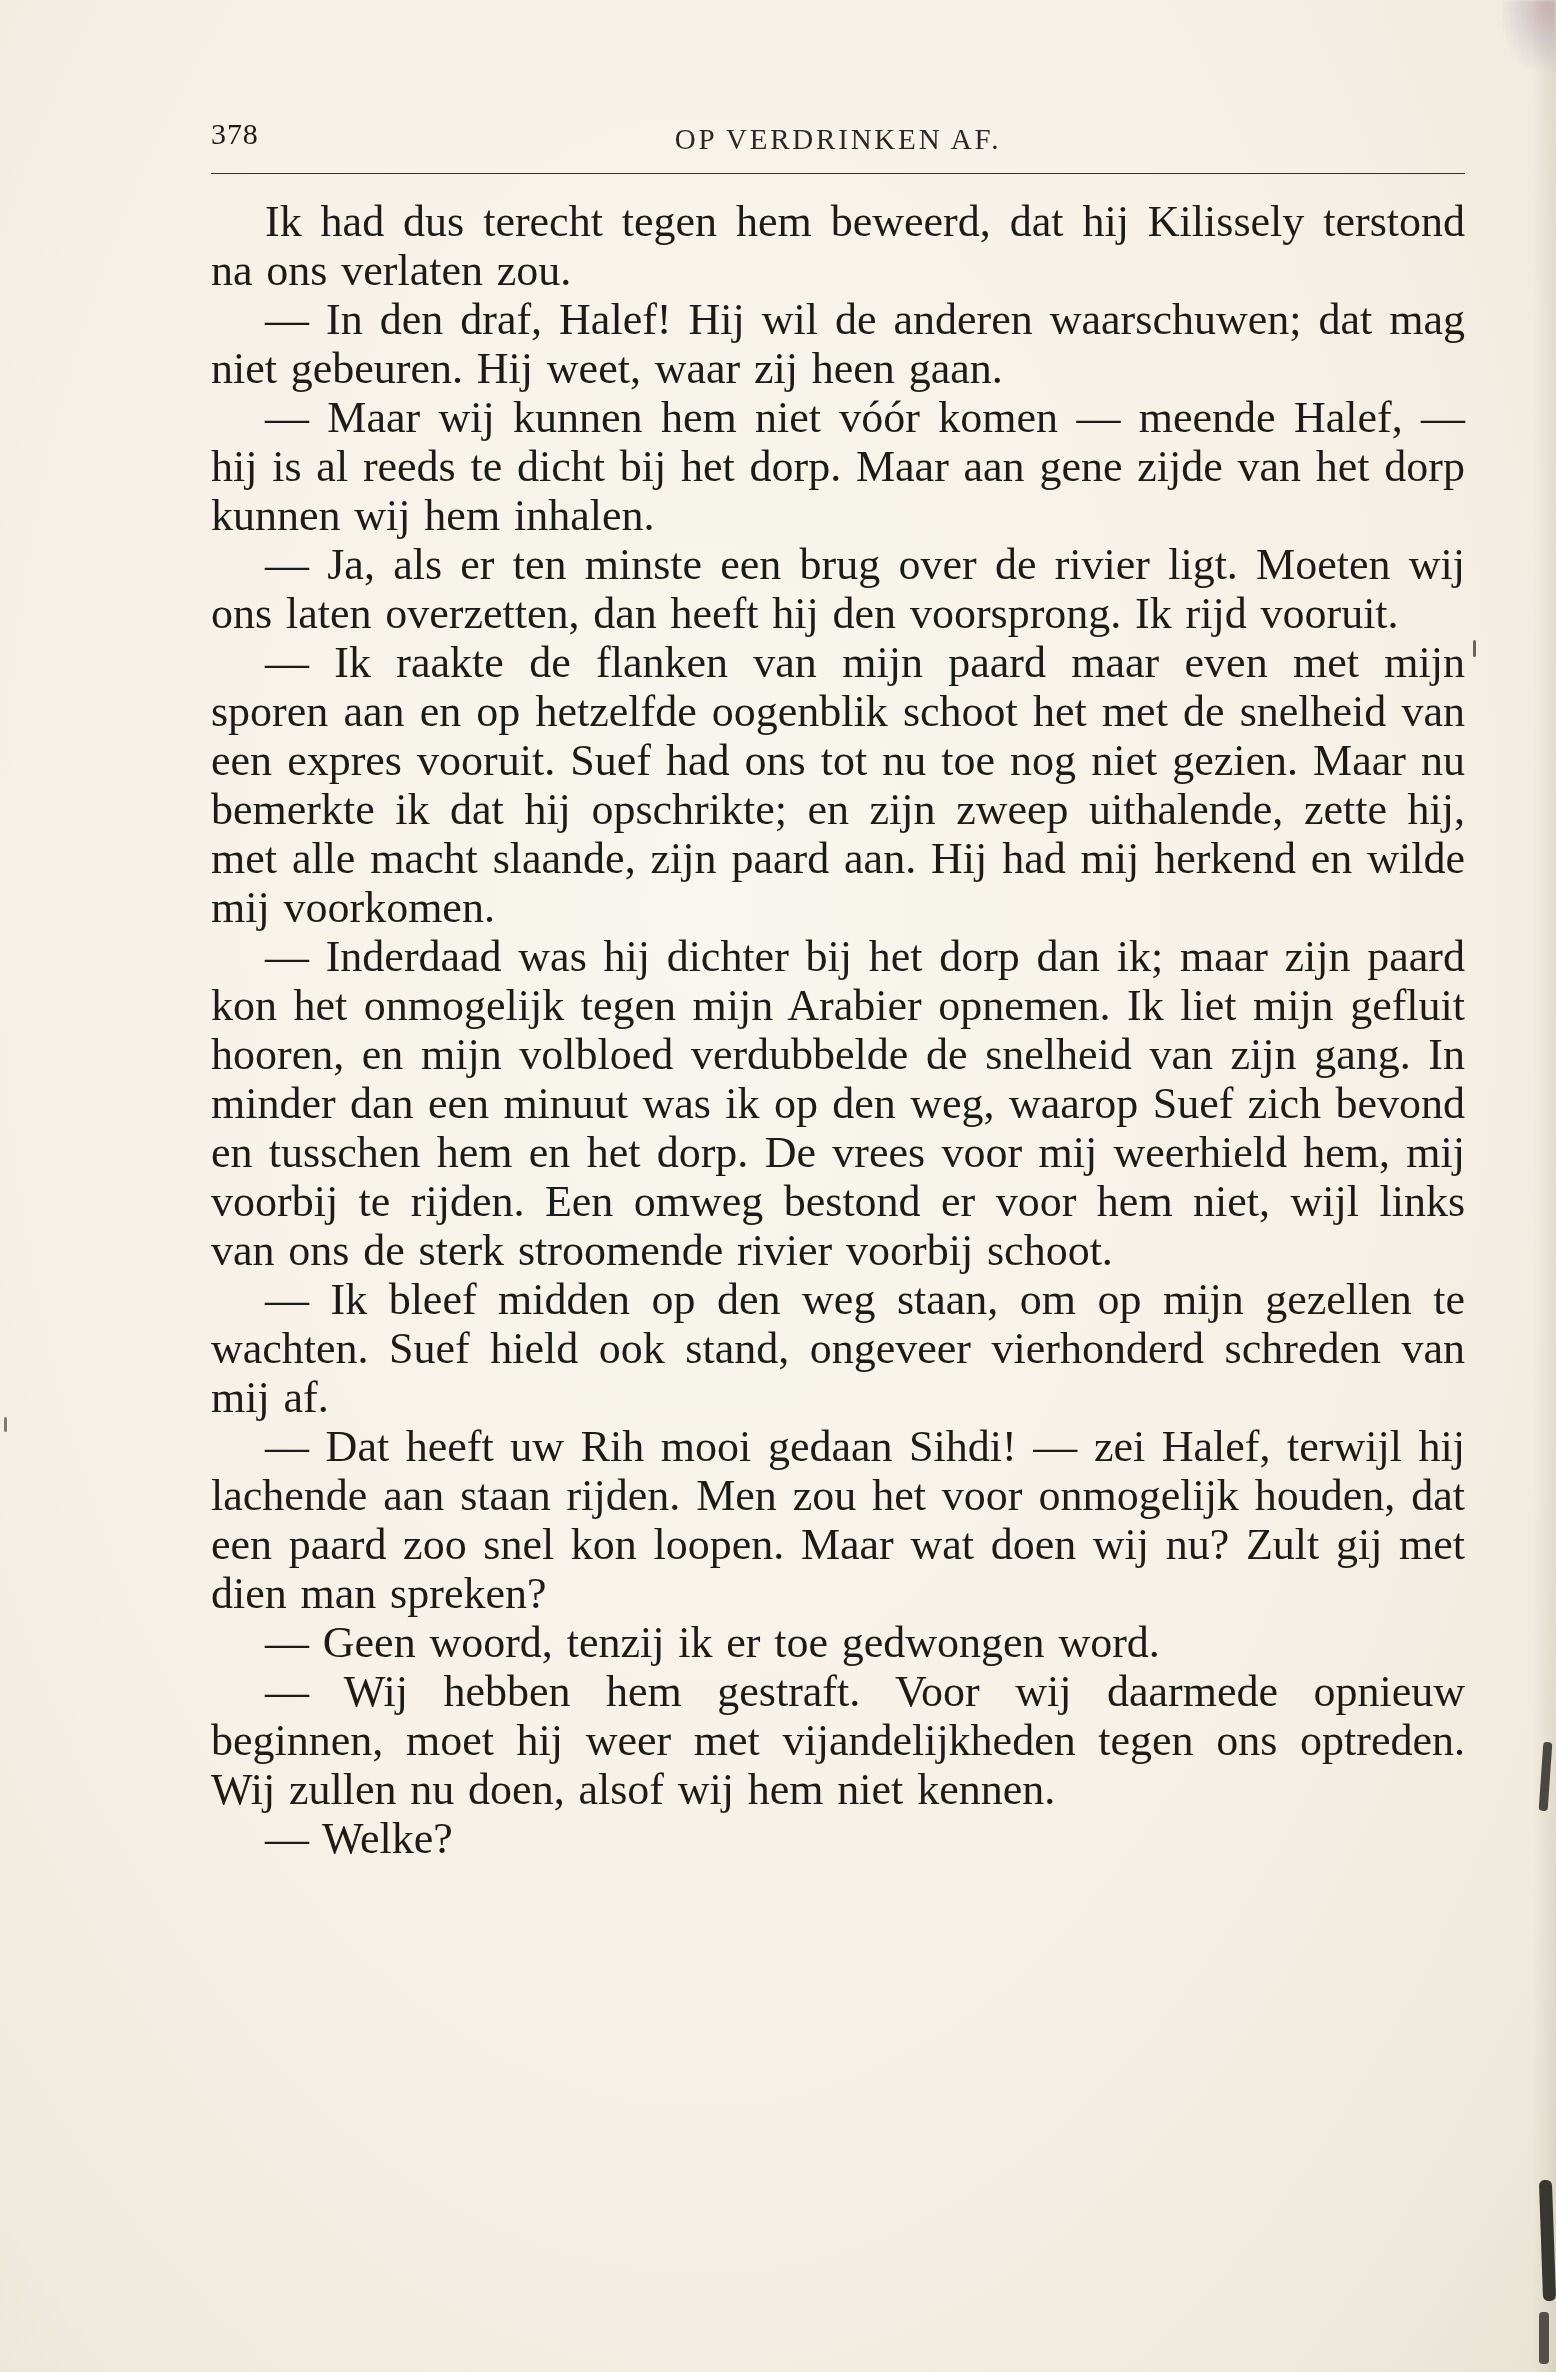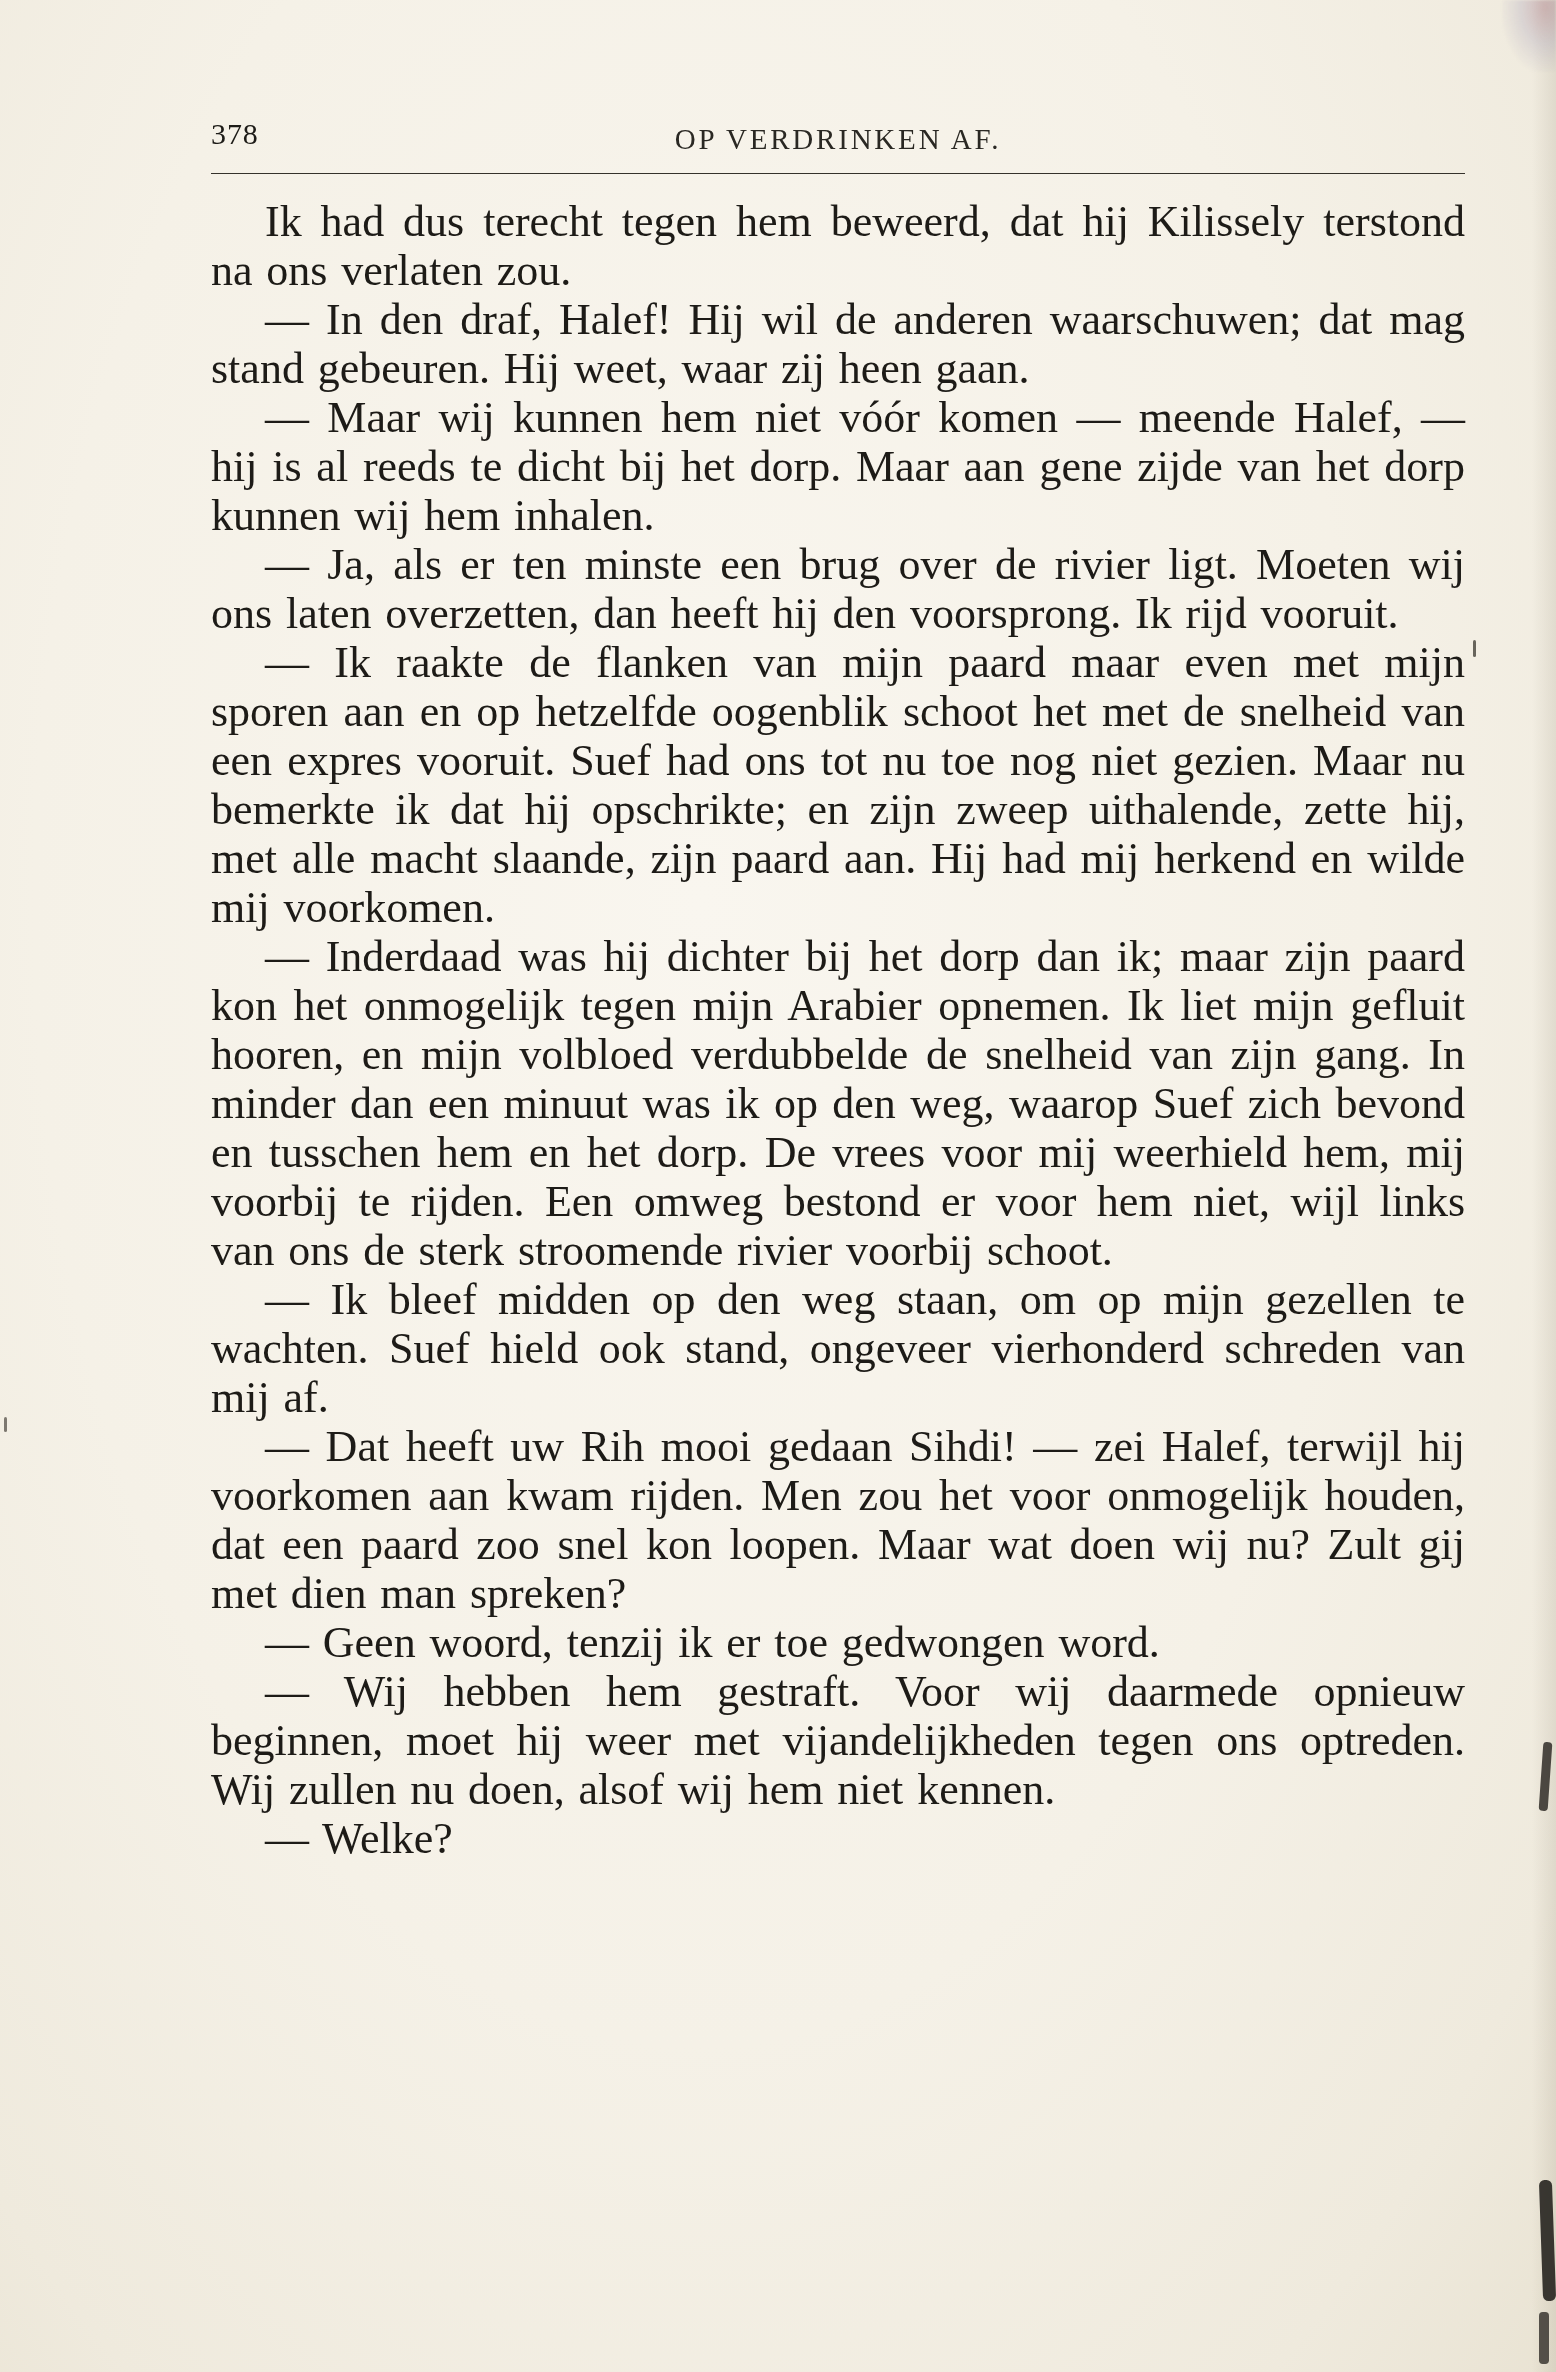--- a/index.html
+++ b/index.html
@@ -131,27 +131,27 @@
 
   <div class="header">
     <span class="page-number">378</span>
     <span class="running-title">OP VERDRINKEN AF.</span>
   </div>
 
   <div class="header-rule"></div>
 
   <div class="text-body">
       <p class="para">Ik had dus terecht tegen hem beweerd, dat hij Kilissely terstond na ons verlaten zou.</p>
-      <p class="para">— In den draf, Halef! Hij wil de anderen waarschuwen; dat mag stand gebeuren. Hij weet, waar zij heen gaan.</p>
+      <p class="para">— In den draf, Halef! Hij wil de anderen waarschuwen; dat mag niet gebeuren. Hij weet, waar zij heen gaan.</p>
       <p class="para">— Maar wij kunnen hem niet vóór komen — meende Halef, — hij is al reeds te dicht bij het dorp. Maar aan gene zijde van het dorp kunnen wij hem inhalen.</p>
       <p class="para">— Ja, als er ten minste een brug over de rivier ligt. Moeten wij ons laten overzetten, dan heeft hij den voorsprong. Ik rijd vooruit.</p>
       <p class="para">— Ik raakte de flanken van mijn paard maar even met mijn sporen aan en op hetzelfde oogenblik schoot het met de snelheid van een expres vooruit. Suef had ons tot nu toe nog niet gezien. Maar nu bemerkte ik dat hij opschrikte; en zijn zweep uithalende, zette hij, met alle macht slaande, zijn paard aan. Hij had mij herkend en wilde mij voorkomen.</p>
       <p class="para">— Inderdaad was hij dichter bij het dorp dan ik; maar zijn paard kon het onmogelijk tegen mijn Arabier opnemen. Ik liet mijn gefluit hooren, en mijn volbloed verdubbelde de snelheid van zijn gang. In minder dan een minuut was ik op den weg, waarop Suef zich bevond en tusschen hem en het dorp. De vrees voor mij weerhield hem, mij voorbij te rijden. Een omweg bestond er voor hem niet, wijl links van ons de sterk stroomende rivier voorbij schoot.</p>
       <p class="para">— Ik bleef midden op den weg staan, om op mijn gezellen te wachten. Suef hield ook stand, ongeveer vierhonderd schreden van mij af.</p>
-      <p class="para">— Dat heeft uw Rih mooi gedaan Sihdi! — zei Halef, terwijl hij voorkomen aan kwam rijden. Men zou het voor onmogelijk houden, dat een paard zoo snel kon loopen. Maar wat doen wij nu? Zult gij met dien man spreken?</p>
+      <p class="para">— Dat heeft uw Rih mooi gedaan Sihdi! — zei Halef, terwijl hij lachende aan staan rijden. Men zou het voor onmogelijk houden, dat een paard zoo snel kon loopen. Maar wat doen wij nu? Zult gij met dien man spreken?</p>
       <p class="para">— Geen woord, tenzij ik er toe gedwongen word.</p>
       <p class="para">— Wij hebben hem gestraft. Voor wij daarmede opnieuw beginnen, moet hij weer met vijandelijkheden tegen ons optreden. Wij zullen nu doen, alsof wij hem niet kennen.</p>
       <p class="para">— Welke?</p>
     </div>
 
   <div class="artifact smudge-top-right"></div>
   <div class="artifact ink-mark-1"></div>
   <div class="artifact ink-mark-2"></div>
   <div class="artifact ink-mark-3"></div>
   <div class="artifact left-edge-mark"></div>

